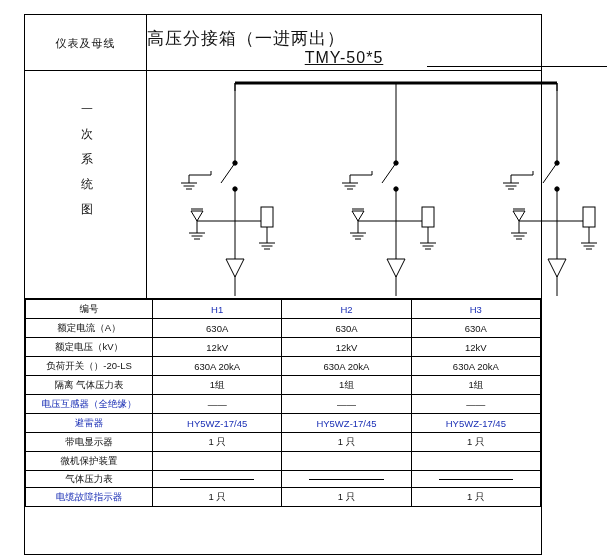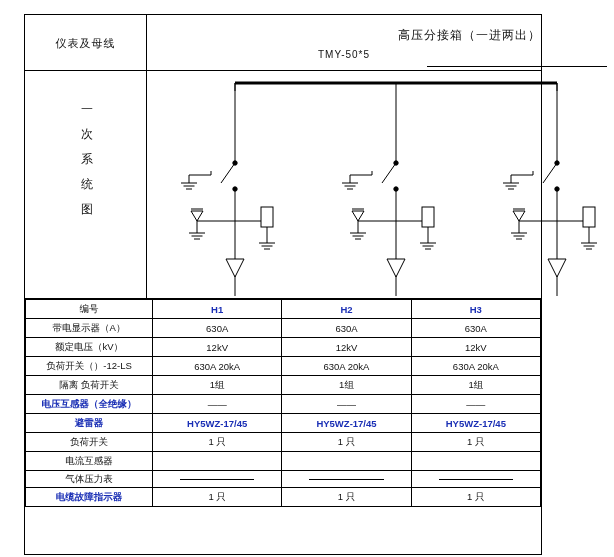--- a/index.html
+++ b/index.html
@@ -6,37 +6,37 @@
   body{font-family:"Liberation Sans","DejaVu Sans",sans-serif;}
   #page{position:relative;width:614px;height:557px;background:#fff;overflow:hidden;}
 
   .sheet{position:absolute;left:8px;top:14px;width:518px;height:541px;border:1px solid #000;box-sizing:border-box;margin-left:16px;}
 
   
   .hdr{position:absolute;left:0;top:0;width:100%;height:56px;box-sizing:border-box;border-bottom:1px solid #000;}
   .hdr-cell-left{position:absolute;left:0;top:0;width:122px;height:56px;box-sizing:border-box;border-right:1px solid #000;display:flex;align-items:center;justify-content:center;}
   .hdr-cell-left span{font-size:11px;color:#111;letter-spacing:1px;}
   .hdr-title{position:absolute;left:122px;top:0;right:0;height:56px;}
-  .hdr-title .l1{position:absolute;left:0;right:0;top:12px;text-align:right;font-size:12px;color:#111;letter-spacing:1px;}
-  .hdr-title .l2{position:absolute;left:0;right:0;top:34px;text-align:center;font-size:10px;color:#111;letter-spacing:1px;}
+  .hdr-title .l1{position:absolute;left:0;right:0;top:12px;text-align:left;font-size:17px;color:#111;letter-spacing:1px;}
+  .hdr-title .l2{position:absolute;left:0;right:0;top:34px;text-align:center;font-size:16px;color:#111;letter-spacing:1px;text-decoration:underline;}
   .hdr-underline{position:absolute;left:280px;top:51px;width:180px;height:0;border-top:1px solid #000;}
 
   
   .diagram{position:absolute;left:0;top:56px;width:100%;height:228px;box-sizing:border-box;border-bottom:1px solid #000;}
   .diag-left{position:absolute;left:0;top:0;width:122px;height:100%;box-sizing:border-box;border-right:1px solid #000;}
   .vtitle{position:absolute;left:50px;top:26px;width:24px;text-align:center;font-size:12px;line-height:25px;color:#111;}
   .diag-body{position:absolute;left:122px;top:0;right:0;height:100%;}
   .diag-body svg{position:absolute;left:0;top:0;}
 
   
   .tbl{position:absolute;left:0;top:284px;right:0;bottom:0;}
   table{border-collapse:collapse;width:100%;table-layout:fixed;font-size:9.5px;color:#111;}
   td{border:1px solid #000;text-align:center;height:18px;padding:0 2px;white-space:nowrap;overflow:hidden;}
   td.lbl{width:122px;}
-  .blue{color:#1a2fb5;font-weight:bold;}
+  .blue{color:#1a2fb5;}
   .dash{letter-spacing:0px;}
   .gasrow td{height:16px;}
   .gas-span{position:relative;}
   .gas-line{display:inline-block;width:60%;border-top:1px solid #000;vertical-align:middle;}
 </style>
 </head>
 <body>
 
 <div id="page">
   <div class="sheet">
@@ -165,63 +165,63 @@
     <div class="tbl">
       <table>
         <tbody>
           <tr>
             <td class="lbl">编号</td>
             <td class="blue">H1</td>
             <td class="blue">H2</td>
             <td class="blue">H3</td>
           </tr>
           <tr>
-            <td class="lbl">带电显示器（A）</td>
+            <td class="lbl">额定电流（A）</td>
             <td>630A</td>
             <td>630A</td>
             <td>630A</td>
           </tr>
           <tr>
             <td class="lbl">额定电压（kV）</td>
             <td>12kV</td>
             <td>12kV</td>
             <td>12kV</td>
           </tr>
           <tr>
-            <td class="lbl">负荷开关（）-12-LS</td>
+            <td class="lbl">负荷开关（）-20-LS</td>
             <td>630A  20kA</td>
             <td>630A  20kA</td>
             <td>630A  20kA</td>
           </tr>
           <tr>
-            <td class="lbl">隔离  负荷开关</td>
+            <td class="lbl">隔离  气体压力表</td>
             <td>1组</td>
             <td>1组</td>
             <td>1组</td>
           </tr>
           <tr>
             <td class="lbl blue">电压互感器（全绝缘）</td>
             <td class="dash">——</td>
             <td class="dash">——</td>
             <td class="dash">——</td>
           </tr>
           <tr>
             <td class="lbl blue">避雷器</td>
             <td class="blue">HY5WZ-17/45</td>
             <td class="blue">HY5WZ-17/45</td>
             <td class="blue">HY5WZ-17/45</td>
           </tr>
           <tr>
-            <td class="lbl">负荷开关</td>
-            <td>1 只</td>
-            <td>1 只</td>
-            <td>1 只</td>
-          </tr>
-          <tr>
-            <td class="lbl">电流互感器</td>
+            <td class="lbl">带电显示器</td>
+            <td>1 只</td>
+            <td>1 只</td>
+            <td>1 只</td>
+          </tr>
+          <tr>
+            <td class="lbl">微机保护装置</td>
             <td></td>
             <td></td>
             <td></td>
           </tr>
           <tr class="gasrow">
             <td class="lbl">气体压力表</td>
             <td class="gas-span"><span class="gas-line"></span></td>
             <td class="gas-span"><span class="gas-line"></span></td>
             <td class="gas-span"><span class="gas-line"></span></td>
           </tr>

